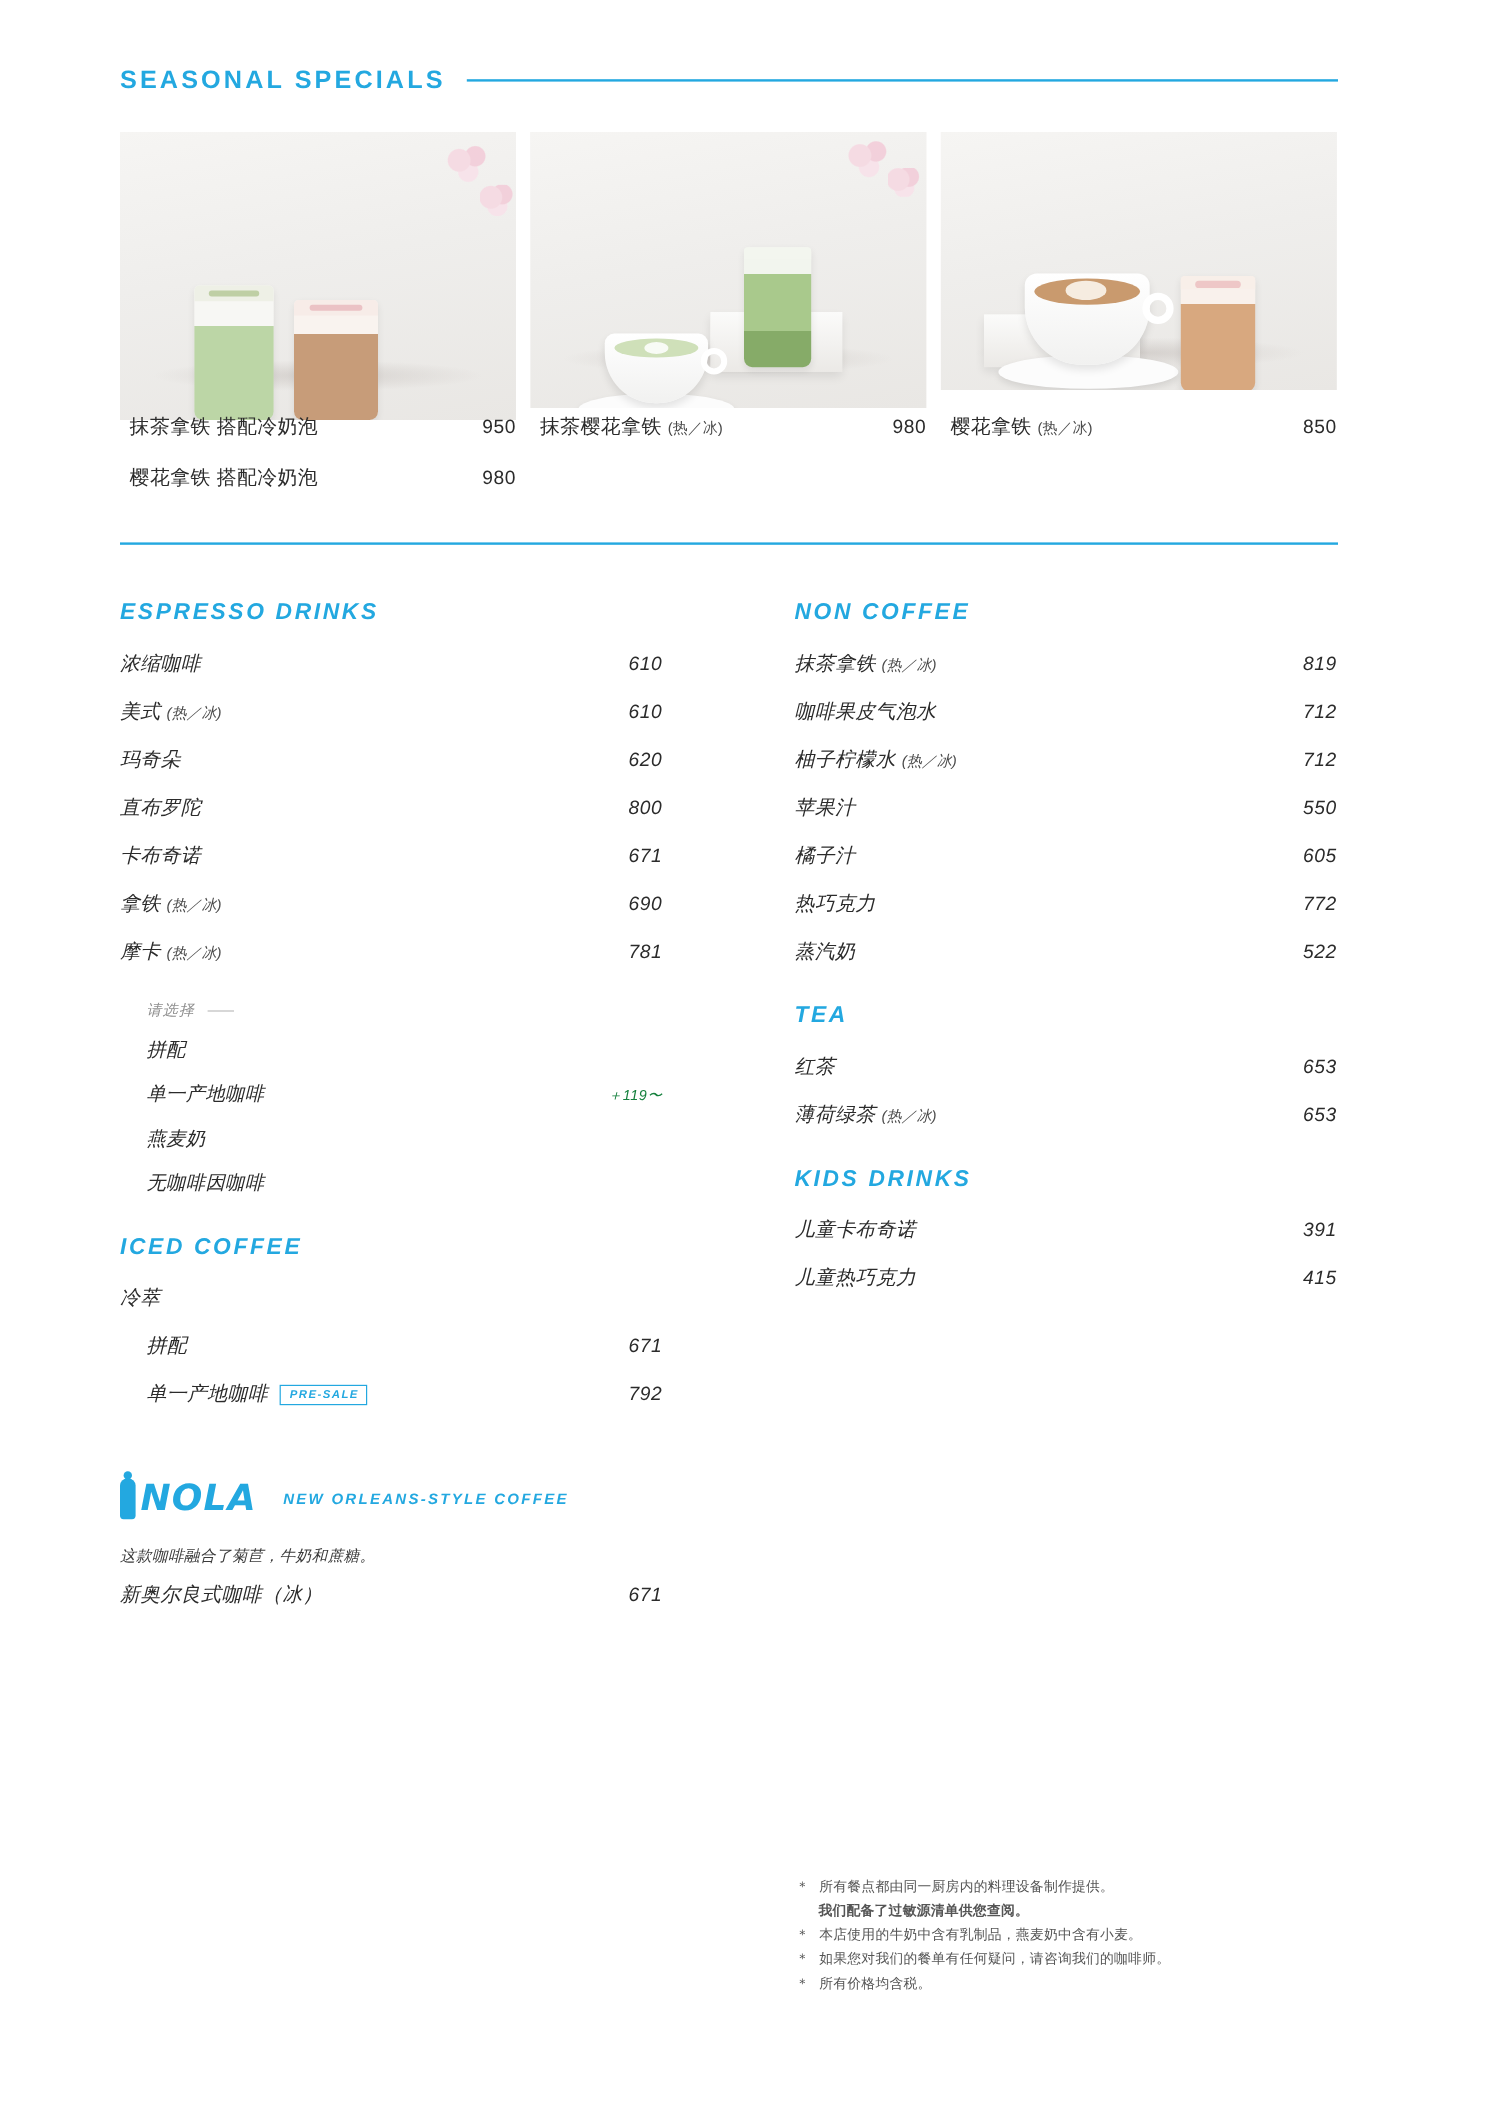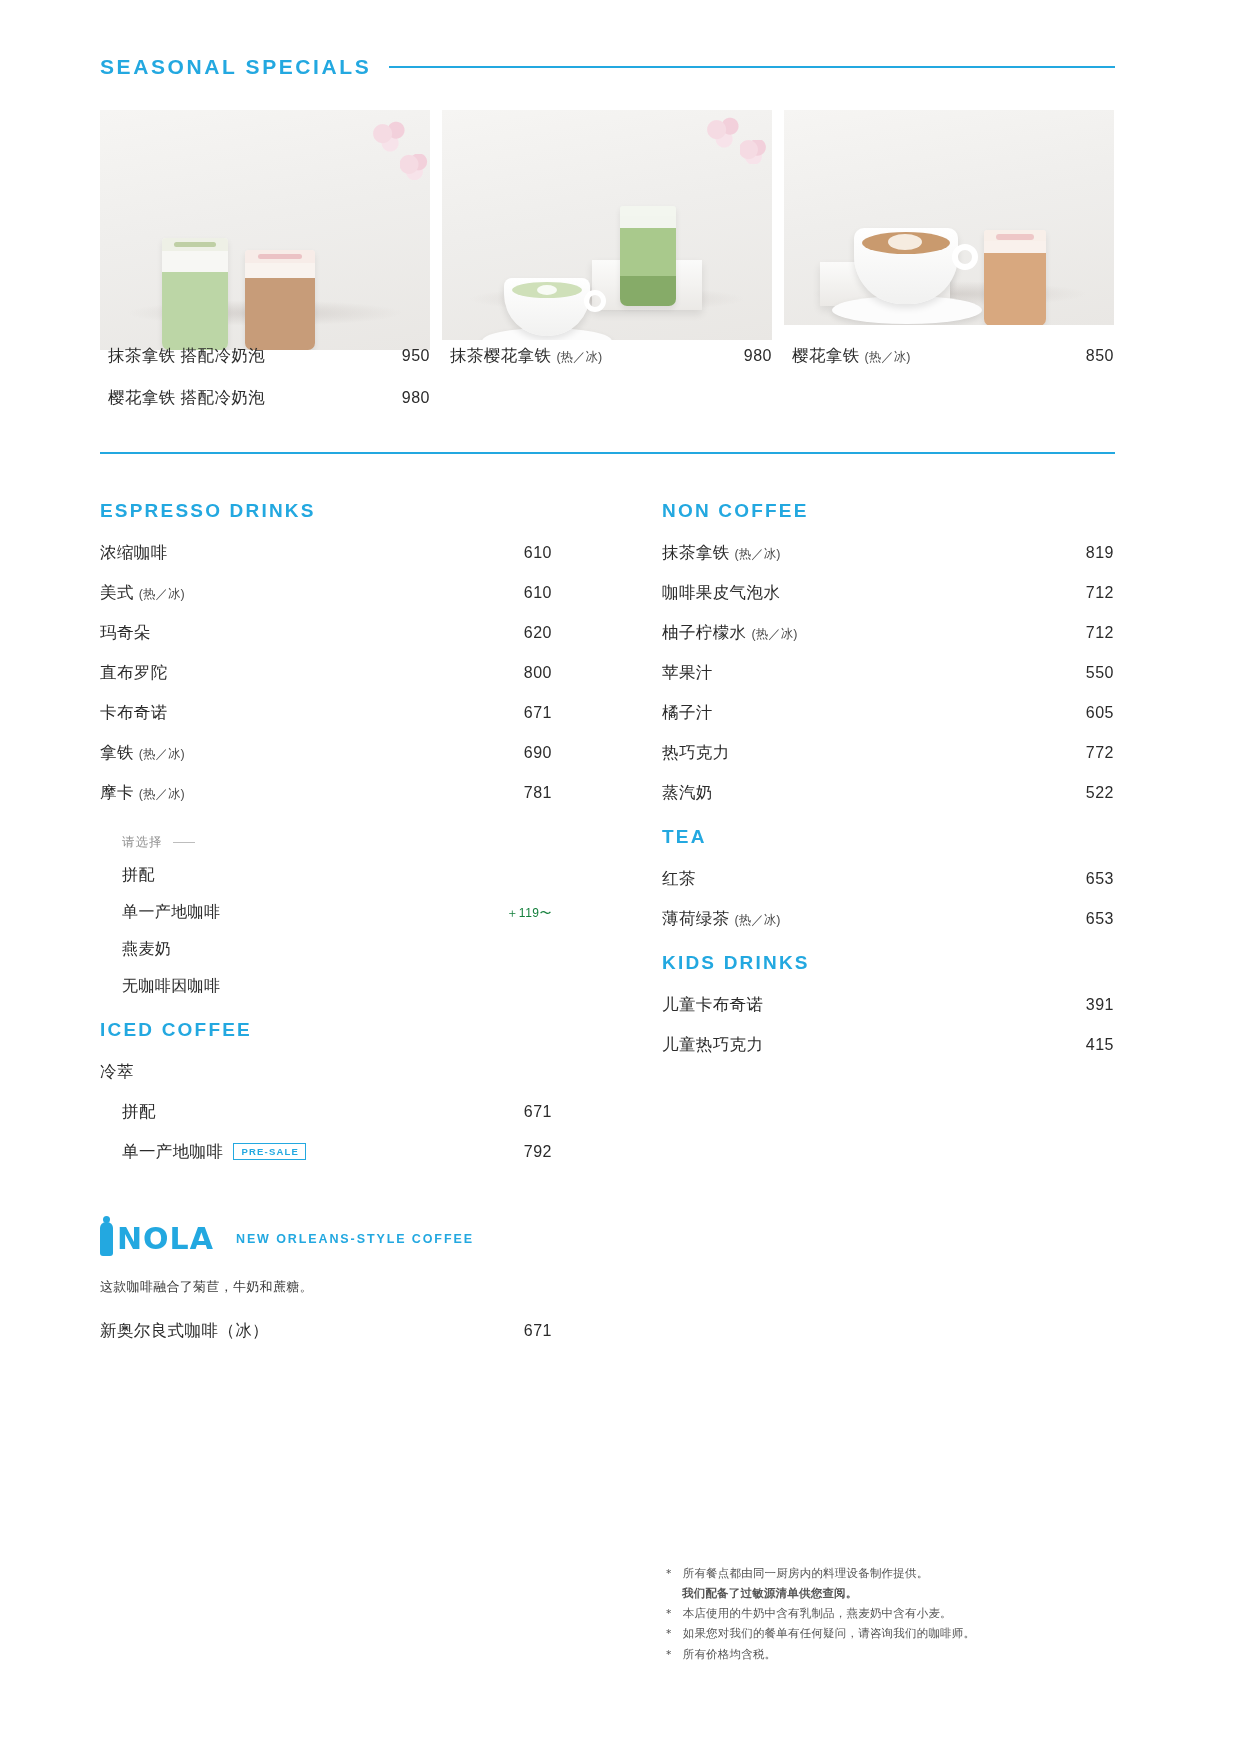--- a/index.html
+++ b/index.html
@@ -144,31 +144,32 @@
   }
 
   
   .cols {
     position: absolute;
     left: 100px;
     top: 500px;
     width: 1015px;
     display: flex;
     gap: 110px;
+    font-style: italic;
   }
   .col { width: 452px; }
 
   .sec-title {
     color: #23a8e0;
     font-size: 19px;
     font-weight: bold;
     letter-spacing: 2.2px;
     margin-bottom: 20px;
   }
-  .sec-title.gap-top { margin-top: 22px; }
+  .sec-title.gap-top { margin-top: 32px; }
 
   .row {
     display: flex;
     align-items: baseline;
     justify-content: space-between;
     margin-bottom: 18px;
   }
   .row .name {
     font-size: 16.5px;
     color: #2b2b2b;
@@ -265,21 +266,21 @@
     font-weight: bold;
     letter-spacing: 1.9px;
   }
   .nola-desc {
     margin-top: 22px;
     font-size: 13px;
     color: #3a3a3a;
     letter-spacing: .3px;
   }
   .nola-row {
-    margin-top: 24px;
+    margin-top: 12px;
   }
 
   
   .notes {
     position: absolute;
     left: 663px;
     top: 1563px;
     width: 400px;
   }
   .note {

